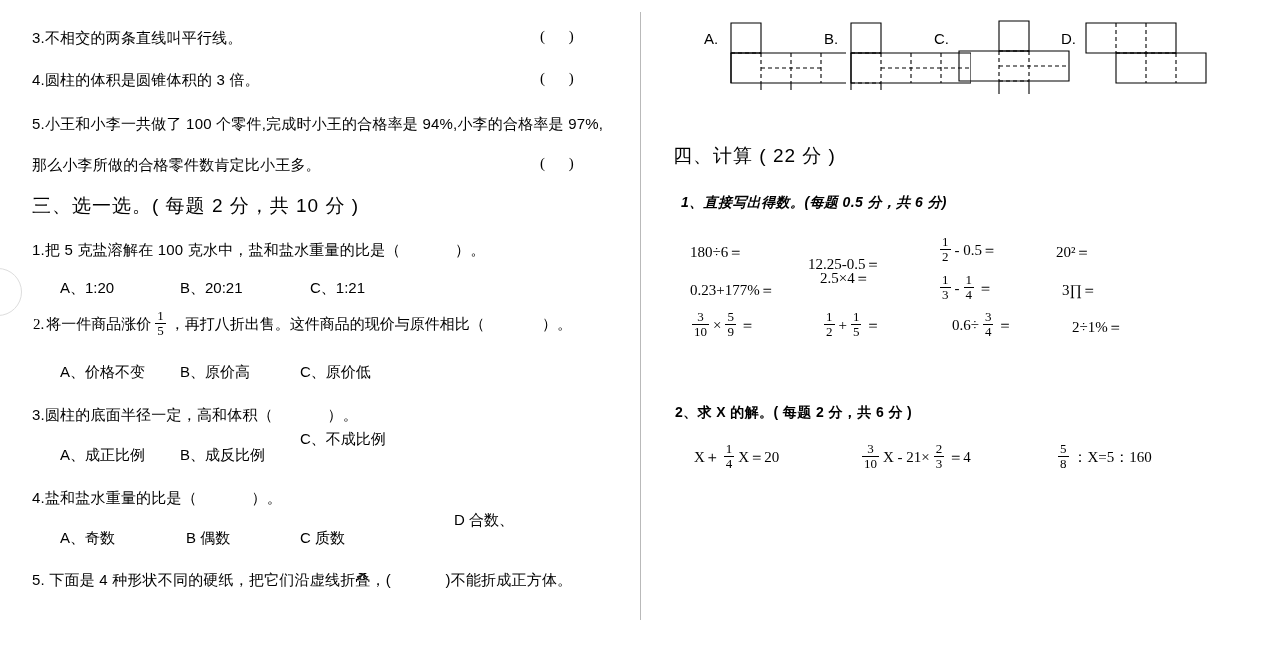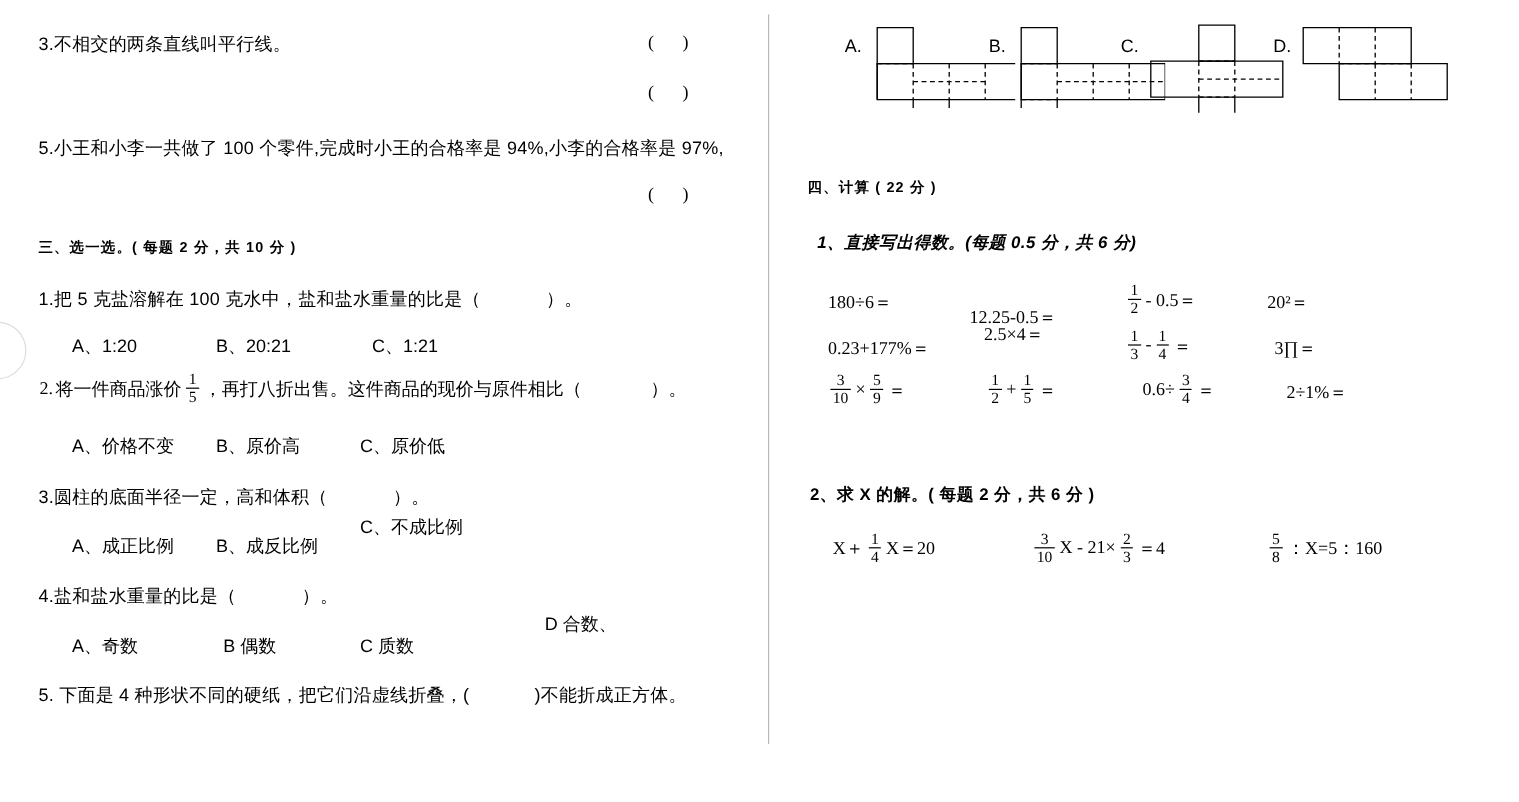--- a/index.html
+++ b/index.html
@@ -60,22 +60,22 @@
     white-space: nowrap;
     font-size: 15px;
     line-height: 20px;
     letter-spacing: 0.2px;
   }
   .cjk {
     font-family: "Liberation Sans", "DejaVu Sans", sans-serif;
   }
   .heading {
     font-family: "Liberation Sans", "DejaVu Sans", sans-serif;
-    font-weight: bold;
-    font-size: 12px;
+    font-weight: normal;
+    font-size: 19px;
     letter-spacing: 1px;
   }
   .subheading {
     font-family: "Liberation Sans", "DejaVu Sans", sans-serif;
     font-weight: bold;
     font-size: 14px;
     letter-spacing: 0.4px;
   }
   .tf-paren {
     position: absolute;
@@ -145,25 +145,29 @@
   <div class="scan-arc"></div>
   <div class="col-divider"></div>
 
   <div class="col-left">
 
     <div class="line cjk" style="left:32px; top:28px;">
       <span>3.</span><span>不相交的两条直线叫平行线。</span>
     </div>
     <div class="tf-paren" style="left:540px; top:28px;">(    )</div>
 
+    <div class="line cjk" style="left:32px; top:70px;">
+      <span>4.</span><span>圆柱的体积是圆锥体积的 3 倍。</span>
+    </div>
     <div class="tf-paren" style="left:540px; top:70px;">(    )</div>
 
     <div class="line cjk" style="left:32px; top:114px;">
       <span>5.</span><span>小王和小李一共做了 100 个零件,完成时小王的合格率是 94%,小李的合格率是 97%,</span>
     </div>
+    <div class="line cjk" style="left:32px; top:155px;">那么小李所做的合格零件数肯定比小王多。</div>
     <div class="tf-paren" style="left:540px; top:155px;">(    )</div>
 
     <div class="line heading" style="left:32px; top:196px;">三、选一选。( 每题 2 分，共 10 分 )</div>
 
     <div class="line cjk" style="left:32px; top:240px;">
       <span>1.</span><span>把 5 克盐溶解在 100 克水中，盐和盐水重量的比是（</span><span class="blank-paren">&nbsp;&nbsp;&nbsp;</span><span>）。</span>
     </div>
     <div class="opt" style="left:60px; top:279px;">
       <span>A、</span><span>1:20</span>
     </div>

